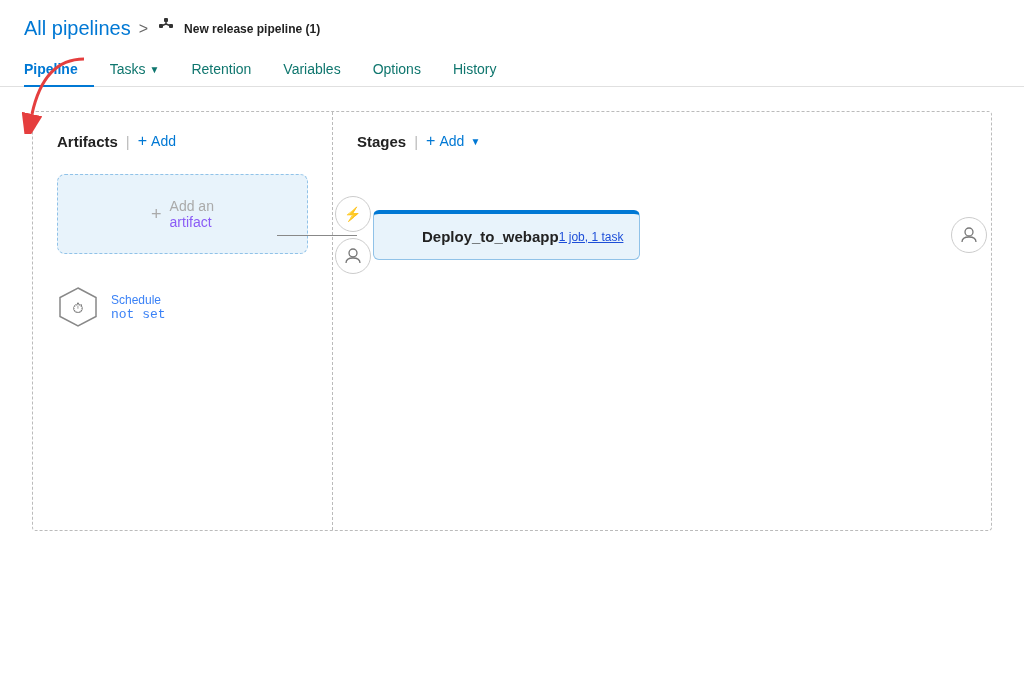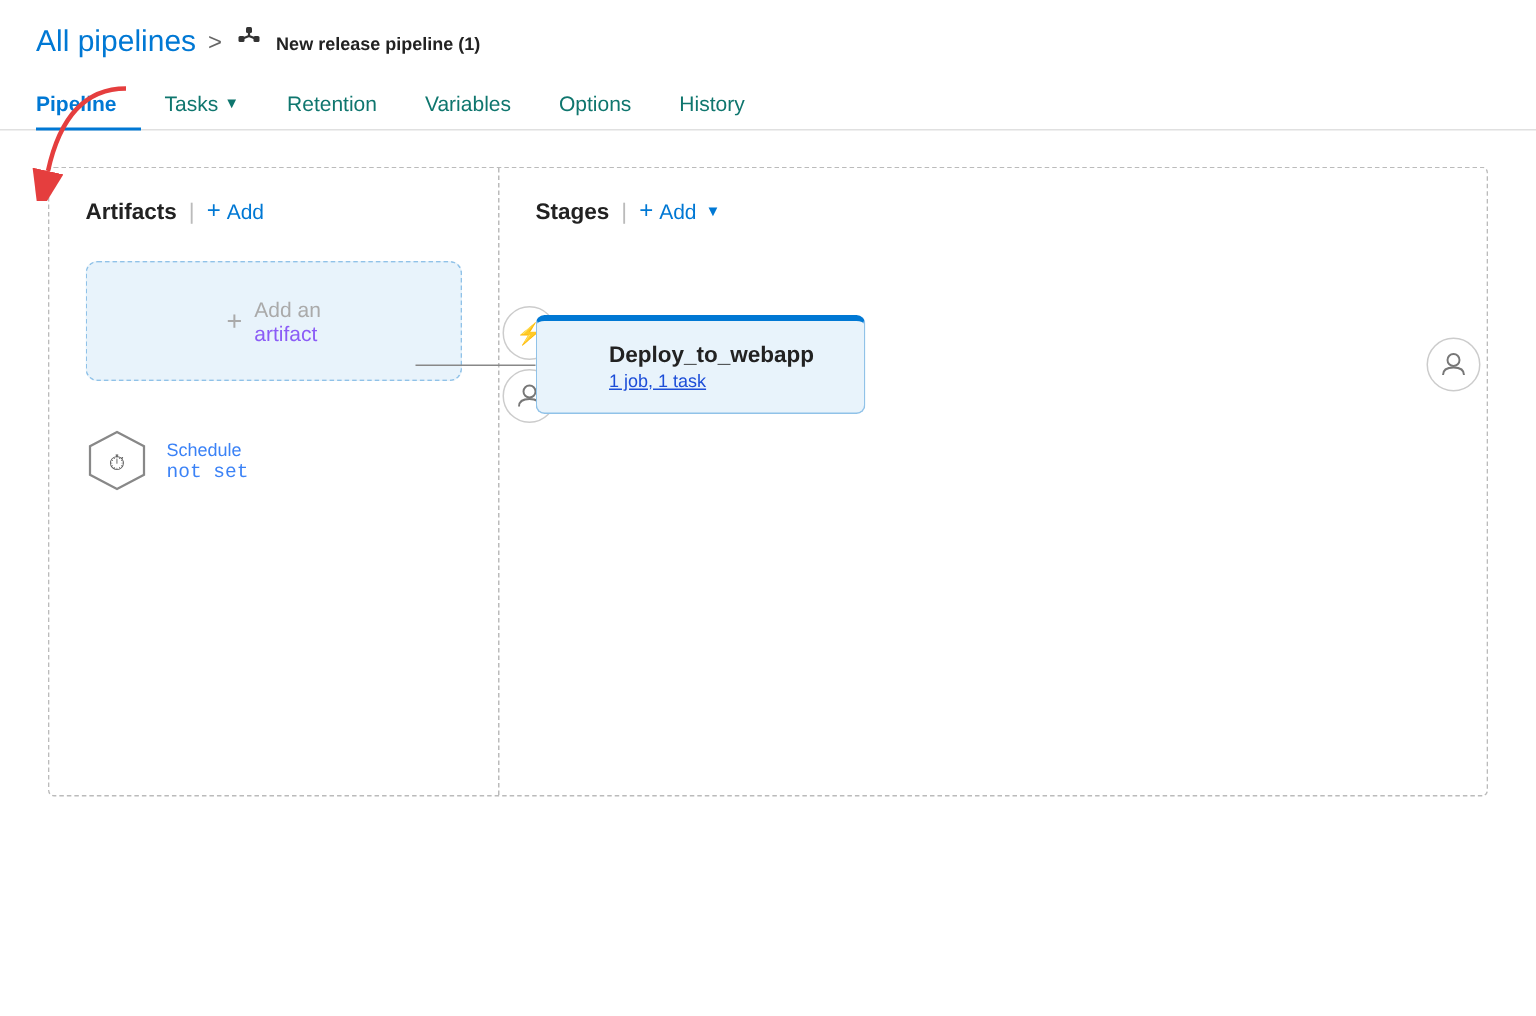--- a/index.html
+++ b/index.html
@@ -192,21 +192,22 @@
 
     .stage-card {
       background: #e8f3fb;
       border: 1.5px solid #90c2e8;
       border-radius: 6px;
       border-top: 4px solid #0078d4;
       min-width: 220px;
       padding: 14px 16px 14px 48px;
       position: relative;
       display: flex;
-      flex-direction: column;
+      flex-direction: row;
+      margin-left: 16px;
     }
 
     .stage-left-icons {
       position: absolute;
       left: -22px;
       top: 50%;
       transform: translateY(-50%);
       display: flex;
       flex-direction: column;
       gap: 4px;

